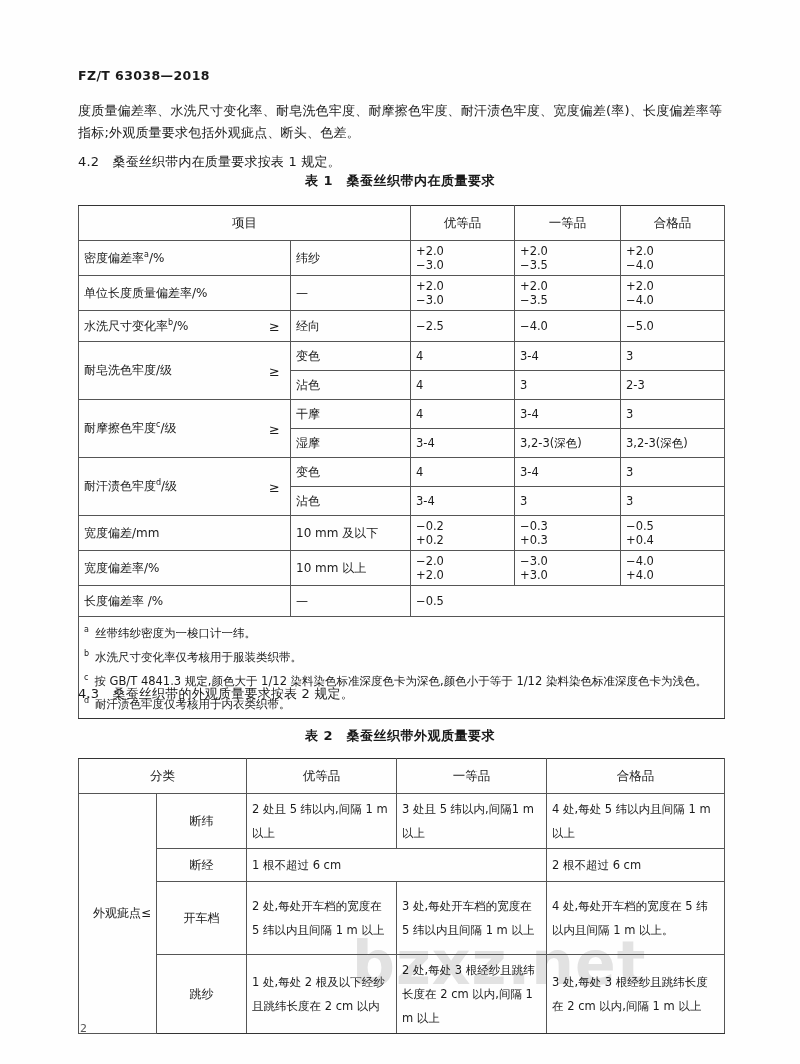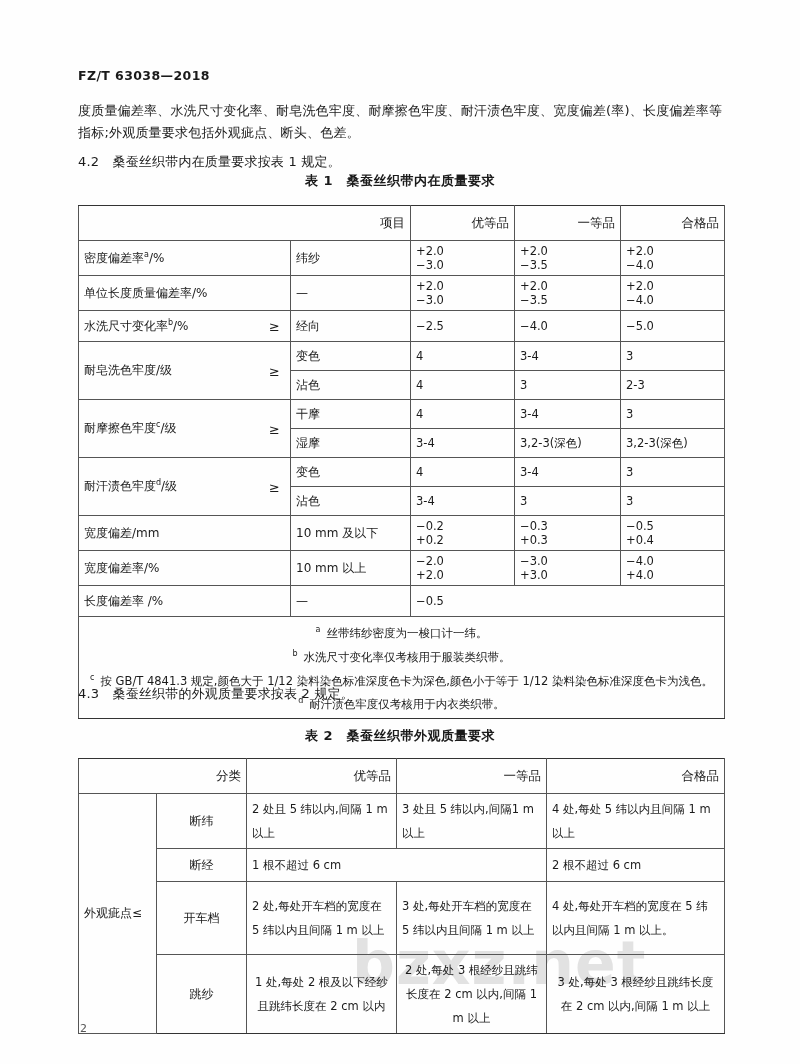--- a/index.html
+++ b/index.html
@@ -80,24 +80,24 @@
   #table2 { top: 758px; }
 
   .doc-tbl td, .doc-tbl th {
     border: 0.8px solid #555;
     padding: 3px 5px;
     vertical-align: middle;
     font-weight: normal;
     color: #1a1a1a;
   }
   .doc-tbl .outer-top { border-top: 1.6px solid #333; }
-  .doc-tbl .outer-bot { border-bottom: 1.6px solid #333; text-align: center; }
+  .doc-tbl .outer-bot { border-bottom: 1.6px solid #333; }
 
   .hcell {
-    text-align: right;
+    text-align: center;
     font-size: 12.5px;
     height: 28px;
     border-bottom: 1.4px solid #444;
   }
   .item-cell {
     text-align: left;
     padding-left: 10px;
     position: relative;
     font-size: 12px;
   }
@@ -129,21 +129,21 @@
 
   .t2-cat { text-align: center; font-size: 12px; }
   .t2-txt {
     text-align: left;
     font-size: 11.5px;
     line-height: 24px;
     padding: 5px 6px;
     vertical-align: top;
   }
   .t2-vert {
-    text-align: left;
+    text-align: right;
     font-size: 12px;
     vertical-align: middle;
   }
   .pageno {
     position: absolute;
     left: 80px;
     top: 1022px;
     font-size: 11px;
     color: #555;
   }

